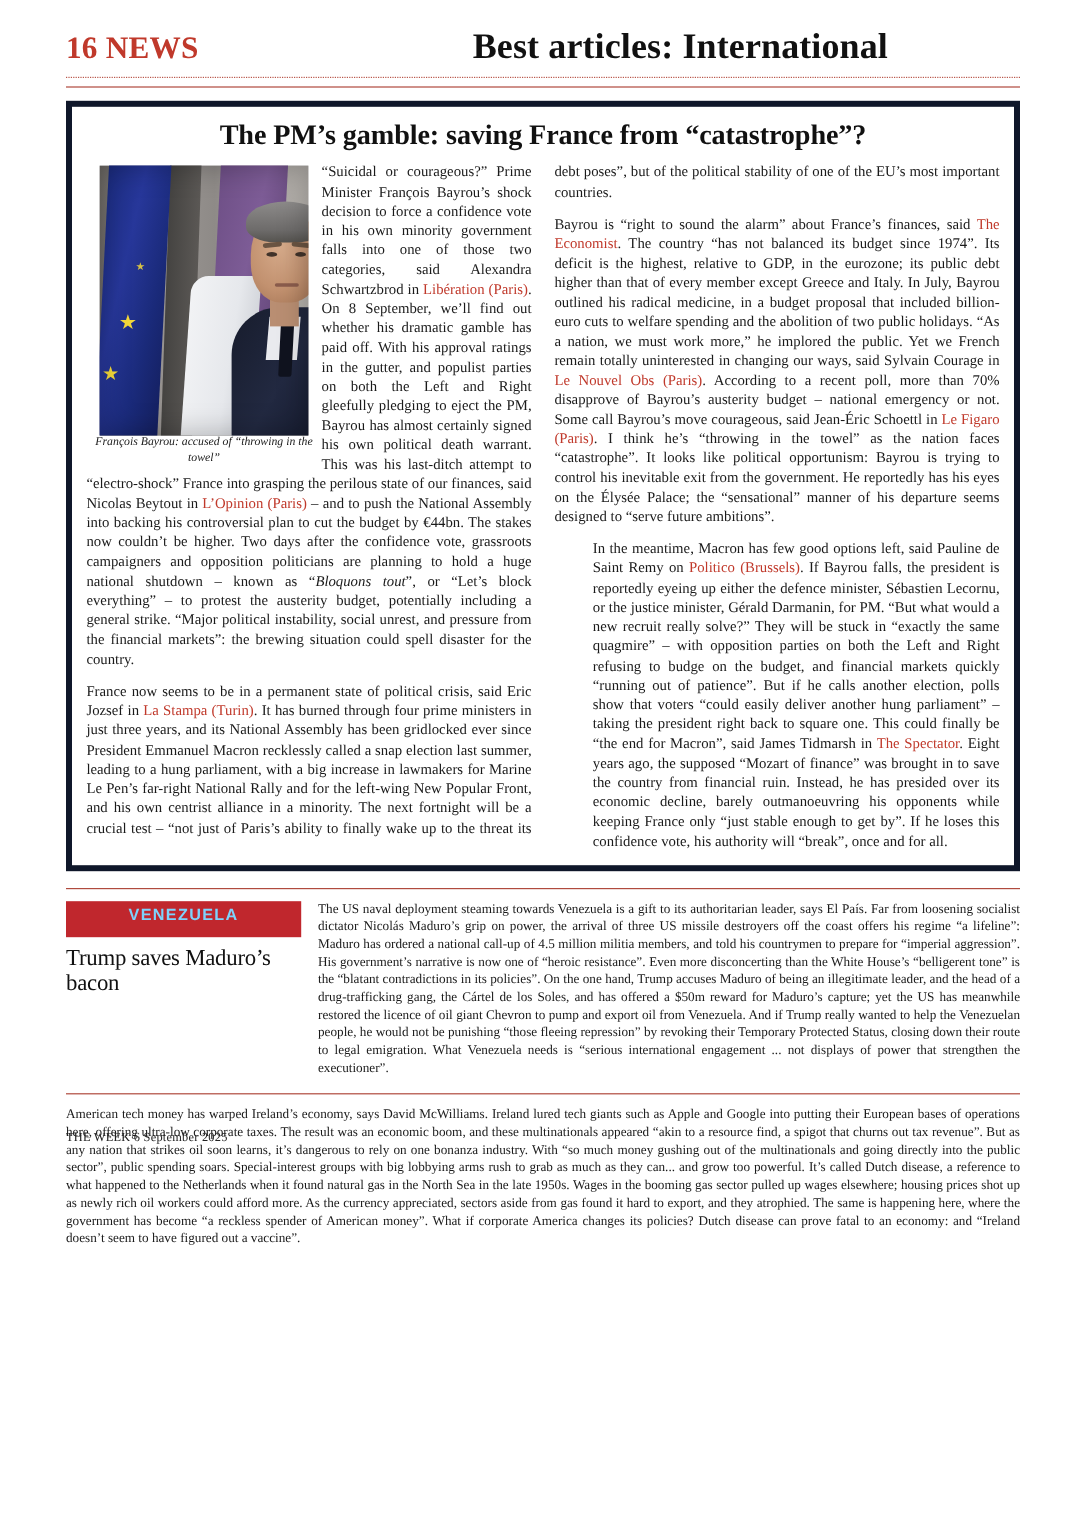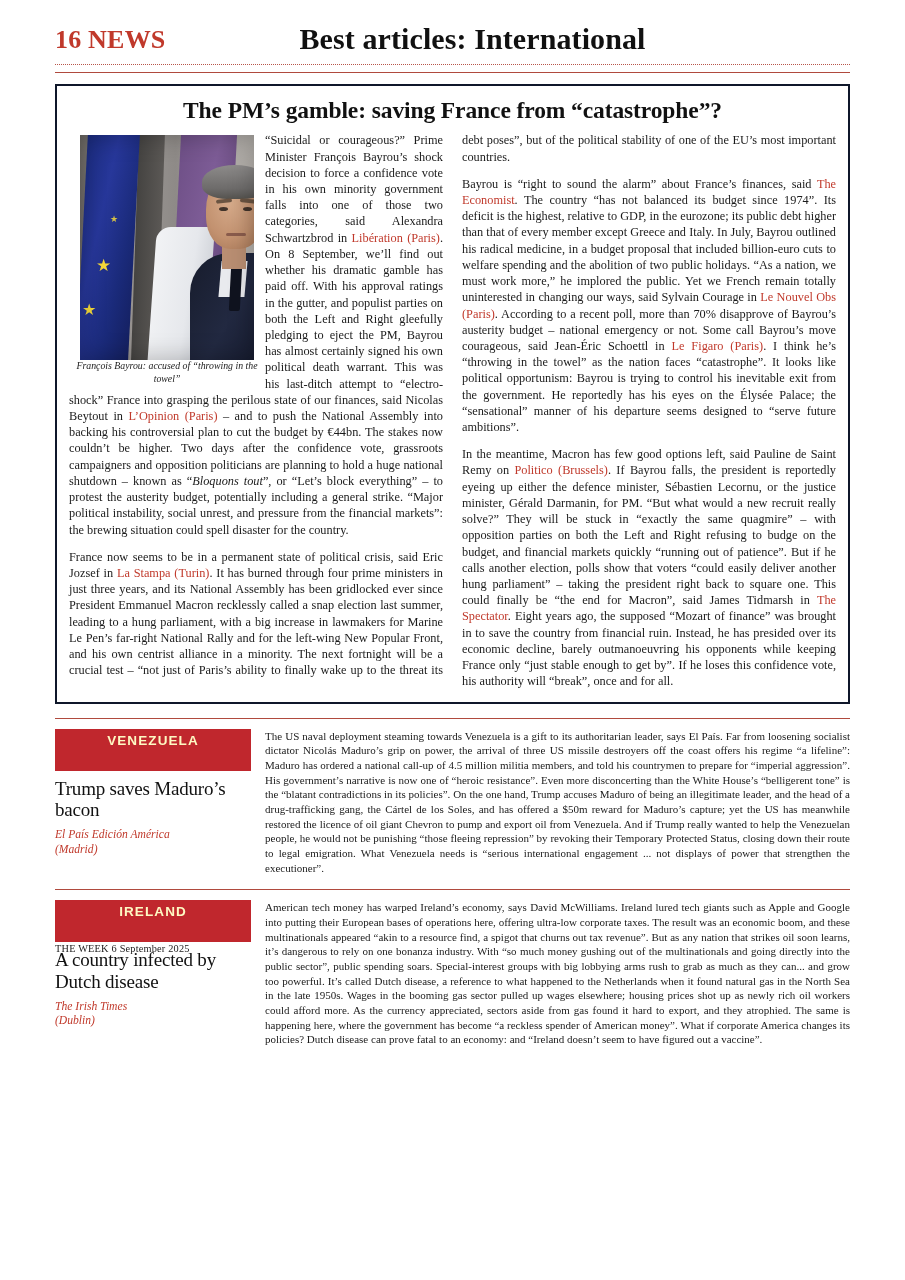--- a/index.html
+++ b/index.html
@@ -13,50 +13,50 @@
   .page{position:relative;width:905px;height:976px;box-sizing:border-box;padding:0 55px;}
 
   
   .masthead{position:relative;height:58px;display:flex;align-items:flex-end;}
   .folio{
     font-size:26px;font-weight:bold;color:#c0392b;
     letter-spacing:.2px;line-height:1;padding-bottom:5px;
     width:150px;
   }
   .section-title{
-    flex:1;text-align:center;font-size:30px;font-weight:bold;
+    flex:1;text-align:right;font-size:30px;font-weight:bold;
     line-height:1;padding-bottom:4px;padding-right:110px;color:#111;
     letter-spacing:.1px;
   }
   .rule-dotted{
     border-top:1.5px dotted #b8564a;margin-top:6px;height:0;
   }
   .rule-solid-top{
     border-top:1.5px solid #b04a3e;margin-top:7px;height:0;
   }
 
   
   .lead{
     margin-top:11px;
-    border:2px solid #0f172a;
+    border:5px solid #0f172a;
     padding:11px 12px 12px 12px;
     position:relative;
   }
   .lead h1{
     margin:0 0 9px 0;
     font-size:23.5px;font-weight:bold;text-align:center;line-height:1.12;
     letter-spacing:-.1px;color:#111;
   }
   .lead-body{
     font-size:12.3px;line-height:1.32;text-align:left;
     column-count:2;column-gap:19px;
     text-align:justify;
   }
   .lead-body p{margin:0 0 11px 0;}
-  .lead-body p:last-child{margin-bottom:0;}
+  .lead-body p:last-child{margin-bottom:0;margin-left:32px;}
   .src{color:#c0392b;}
   .figure-holder{
     float:left;
     width:196px;
     margin:3px 0 2px 0;
   }
   .photo{
     width:174px;height:225px;
     margin:0 auto;
     position:relative;overflow:hidden;
@@ -106,24 +106,24 @@
   .ph-eye-l{position:absolute;left:139px;top:72px;width:9px;height:4px;background:#41332a;border-radius:50%;}
   .ph-eye-r{position:absolute;left:163px;top:72px;width:9px;height:4px;background:#41332a;border-radius:50%;}
   .ph-mouth{position:absolute;left:146px;top:98px;width:20px;height:3px;background:#8a5c4c;border-radius:2px;}
   .ph-vig{position:absolute;inset:0;box-shadow:inset 0 0 26px rgba(0,0,0,.28);}
 
   
   .sec-rule{border-top:1.2px solid #b04a3e;margin:14px 0 0 0;height:0;}
   .country{display:flex;gap:14px;padding-top:10px;}
   .country .left{width:196px;flex:0 0 196px;}
   .badge{
-    display:block;background:#c0272d;color:#fef9c3;
+    display:block;background:#c0272d;color:#7dd3fc;
     font-family:"Liberation Sans","DejaVu Sans",sans-serif;
     font-weight:bold;font-size:13.5px;letter-spacing:1.1px;
-    text-align:center;padding:4px 0 23px 0;margin-bottom:7px;
+    text-align:center;padding:4px 0 11px 0;margin-bottom:7px;
   }
   .ctitle{
     font-size:19px;line-height:1.12;margin:0 0 8px 0;font-weight:normal;color:#111;
     letter-spacing:-.2px;
   }
   .csource{
     font-size:11.6px;font-style:italic;color:#c0392b;line-height:1.25;
   }
   .country .right{flex:1;font-size:11px;line-height:1.335;text-align:justify;}
   .country .right p{margin:0;}
@@ -185,34 +185,28 @@
       <p>Bayrou is “right to sound the alarm” about France’s finances, said <span class="src">The Economist</span>. The country “has not balanced its budget since 1974”. Its deficit is the highest, relative to GDP, in the eurozone; its public debt higher than that of every member except Greece and Italy. In July, Bayrou outlined his radical medicine, in a budget proposal that included billion-euro cuts to welfare spending and the abolition of two public holidays. “As a nation, we must work more,” he implored the public. Yet we French remain totally uninterested in changing our ways, said Sylvain Courage in <span class="src">Le Nouvel Obs (Paris)</span>. According to a recent poll, more than 70% disapprove of Bayrou’s austerity budget – national emergency or not. Some call Bayrou’s move courageous, said Jean-Éric Schoettl in <span class="src">Le Figaro (Paris)</span>. I think he’s “throwing in the towel” as the nation faces “catastrophe”. It looks like political opportunism: Bayrou is trying to control his inevitable exit from the government. He reportedly has his eyes on the Élysée Palace; the “sensational” manner of his departure seems designed to “serve future ambitions”.</p>
       <p>In the meantime, Macron has few good options left, said Pauline de Saint Remy on <span class="src">Politico (Brussels)</span>. If Bayrou falls, the president is reportedly eyeing up either the defence minister, Sébastien Lecornu, or the justice minister, Gérald Darmanin, for PM. “But what would a new recruit really solve?” They will be stuck in “exactly the same quagmire” – with opposition parties on both the Left and Right refusing to budge on the budget, and financial markets quickly “running out of patience”. But if he calls another election, polls show that voters “could easily deliver another hung parliament” – taking the president right back to square one. This could finally be “the end for Macron”, said James Tidmarsh in <span class="src">The Spectator</span>. Eight years ago, the supposed “Mozart of finance” was brought in to save the country from financial ruin. Instead, he has presided over its economic decline, barely outmanoeuvring his opponents while keeping France only “just stable enough to get by”. If he loses this confidence vote, his authority will “break”, once and for all.</p>
     </div>
   </div>
 
   <div class="sec-rule"></div>
   <div class="country">
     <div class="left">
       <span class="badge">VENEZUELA</span>
       <h2 class="ctitle">Trump saves Maduro’s bacon</h2>
-      <div class="csource">El País Edición América<br>(Madrid)</div>
     </div>
     <div class="right">
       <p>The US naval deployment steaming towards Venezuela is a gift to its authoritarian leader, says El País. Far from loosening socialist dictator Nicolás Maduro’s grip on power, the arrival of three US missile destroyers off the coast offers his regime “a lifeline”: Maduro has ordered a national call-up of 4.5 million militia members, and told his countrymen to prepare for “imperial aggression”. His government’s narrative is now one of “heroic resistance”. Even more disconcerting than the White House’s “belligerent tone” is the “blatant contradictions in its policies”. On the one hand, Trump accuses Maduro of being an illegitimate leader, and the head of a drug-trafficking gang, the Cártel de los Soles, and has offered a $50m reward for Maduro’s capture; yet the US has meanwhile restored the licence of oil giant Chevron to pump and export oil from Venezuela. And if Trump really wanted to help the Venezuelan people, he would not be punishing “those fleeing repression” by revoking their Temporary Protected Status, closing down their route to legal emigration. What Venezuela needs is “serious international engagement ... not displays of power that strengthen the executioner”.</p>
     </div>
   </div>
 
   <div class="sec-rule"></div>
   <div class="country">
-    <div class="left">
-      <span class="badge">IRELAND</span>
-      <h2 class="ctitle">A country infected by Dutch disease</h2>
-      <div class="csource">The Irish Times<br>(Dublin)</div>
-    </div>
     <div class="right">
       <p>American tech money has warped Ireland’s economy, says David McWilliams. Ireland lured tech giants such as Apple and Google into putting their European bases of operations here, offering ultra-low corporate taxes. The result was an economic boom, and these multinationals appeared “akin to a resource find, a spigot that churns out tax revenue”. But as any nation that strikes oil soon learns, it’s dangerous to rely on one bonanza industry. With “so much money gushing out of the multinationals and going directly into the public sector”, public spending soars. Special-interest groups with big lobbying arms rush to grab as much as they can... and grow too powerful. It’s called Dutch disease, a reference to what happened to the Netherlands when it found natural gas in the North Sea in the late 1950s. Wages in the booming gas sector pulled up wages elsewhere; housing prices shot up as newly rich oil workers could afford more. As the currency appreciated, sectors aside from gas found it hard to export, and they atrophied. The same is happening here, where the government has become “a reckless spender of American money”. What if corporate America changes its policies? Dutch disease can prove fatal to an economy: and “Ireland doesn’t seem to have figured out a vaccine”.</p>
     </div>
   </div>
 
   <div class="footer">
     <span class="wk">THE WEEK</span>
     <span>6 September 2025</span>
   </div>
 

